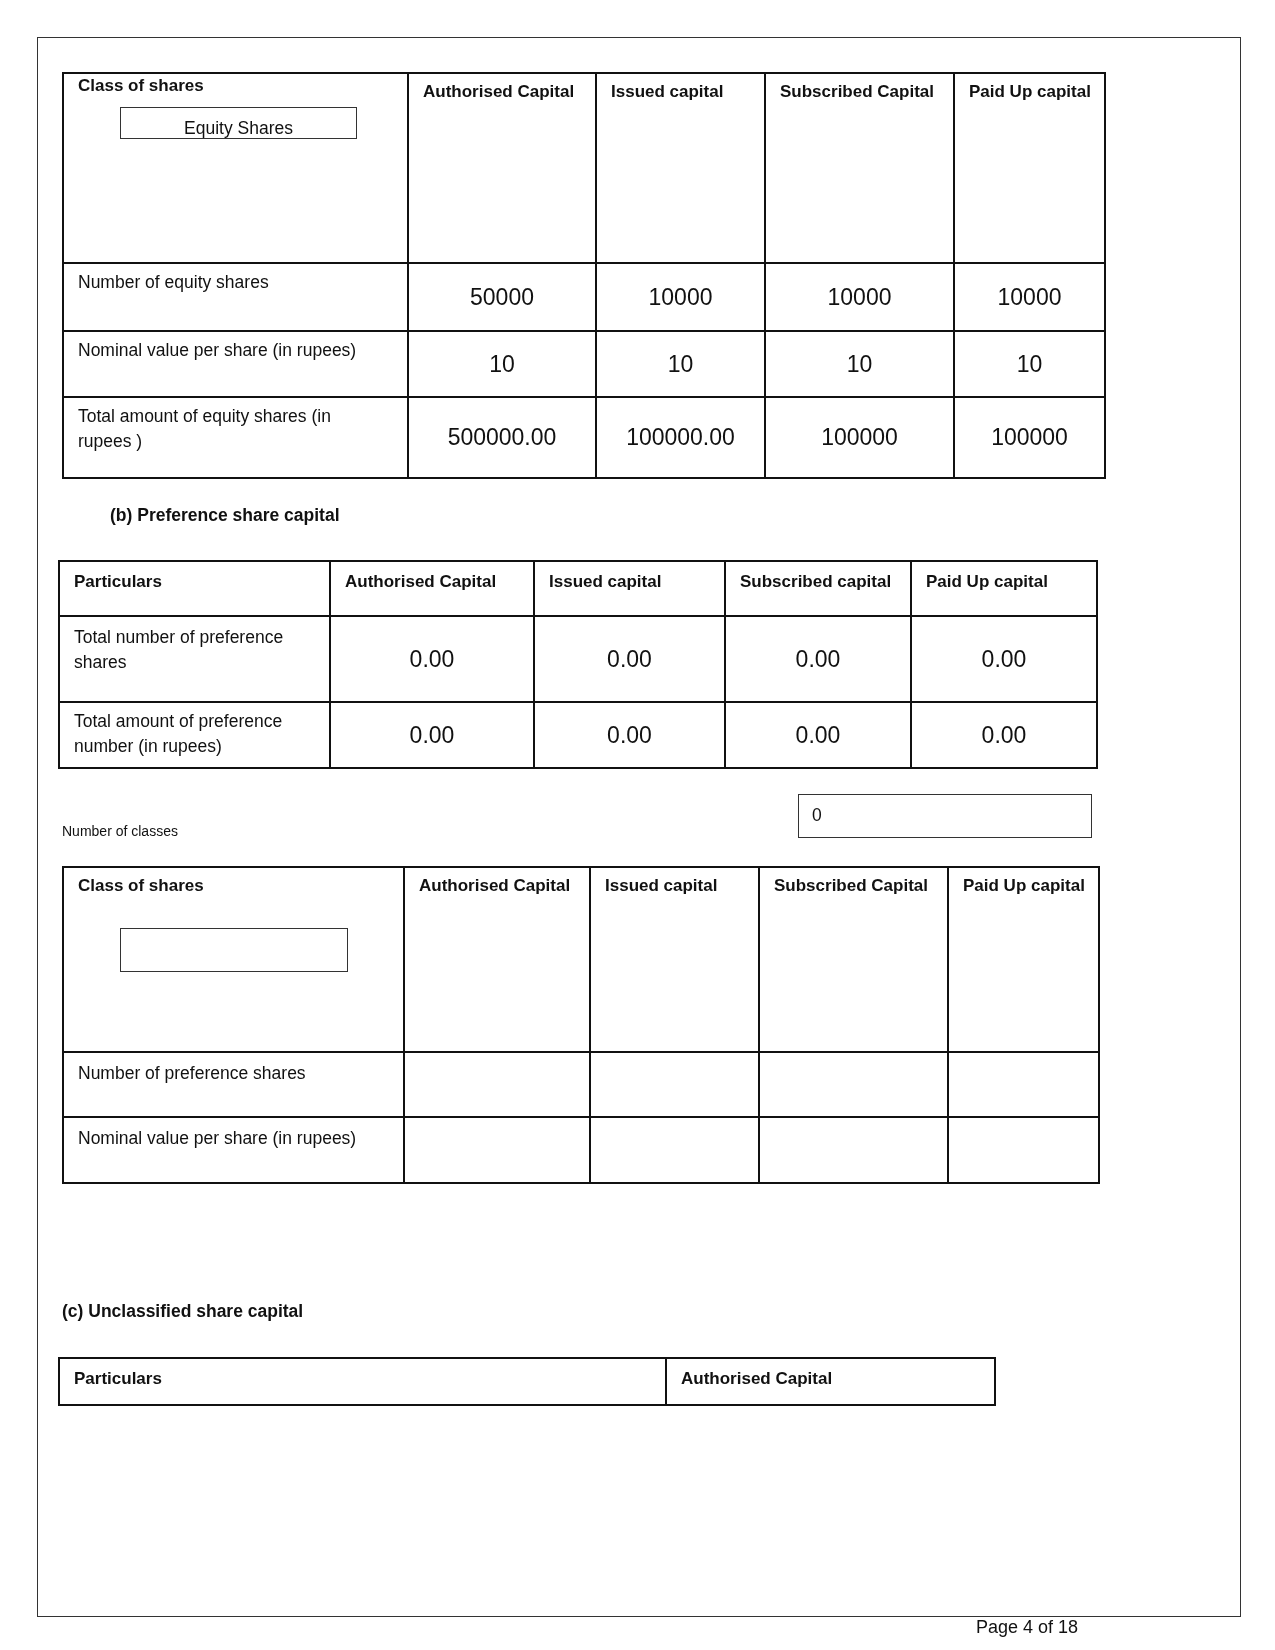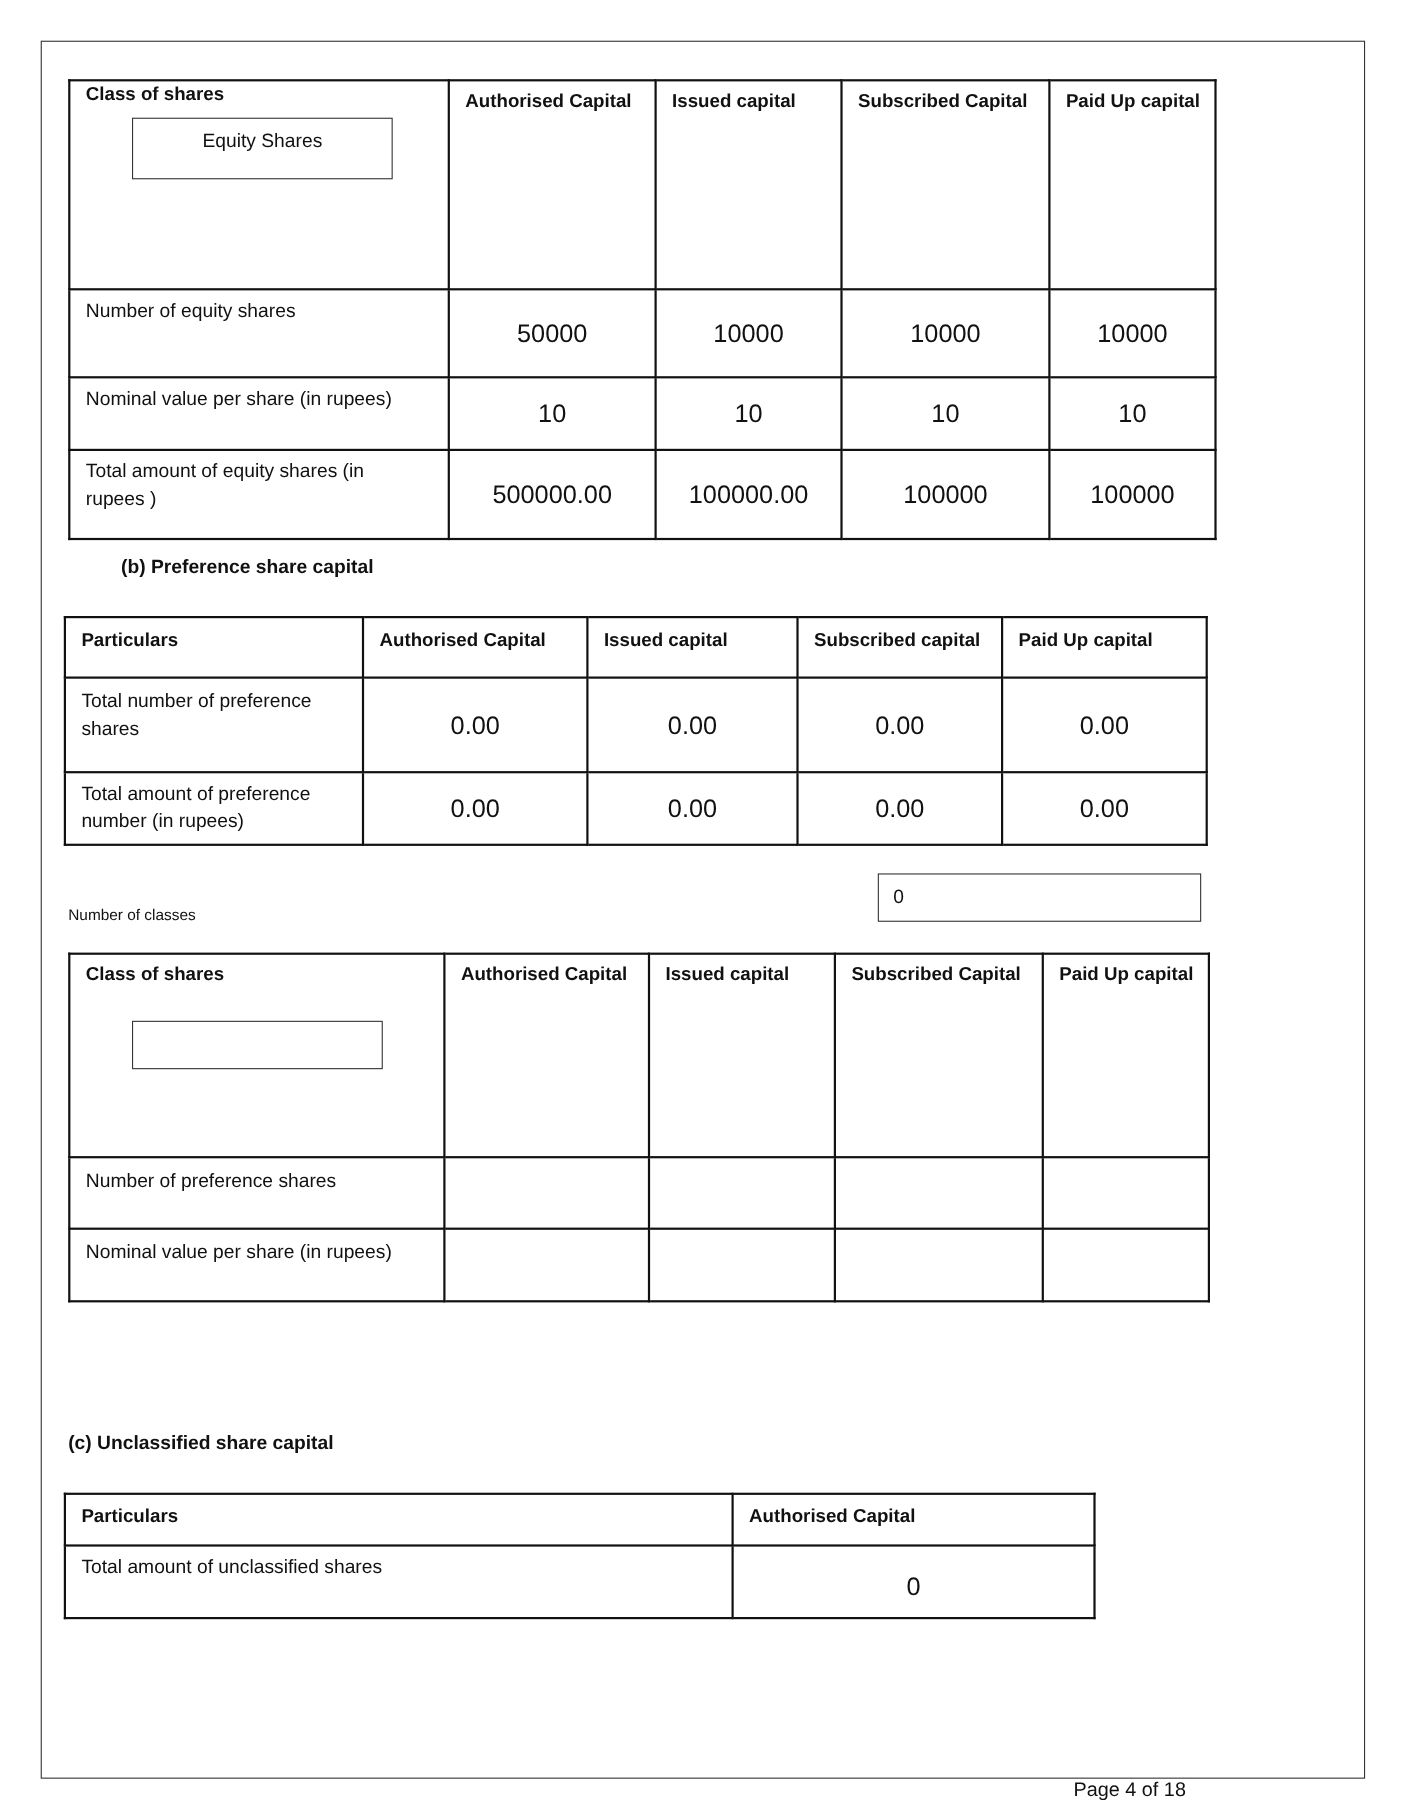--- a/index.html
+++ b/index.html
@@ -40,21 +40,21 @@
     <td>
           <div class="hd" style="padding-top:8px">Issued capital</div>
         </td>
     <td>
           <div class="hd" style="padding-top:8px">Subscribed Capital</div>
         </td>
     <td>
           <div class="hd" style="padding-top:8px">Paid Up capital</div>
         </td>
   </tr>
-  <tr style="height:80px">
+  <tr style="height:68px">
     <td>
           <div class="lbl" style="padding-top:6px">Number of equity shares</div>
         </td>
     <td class="num">50000</td>
     <td class="num">10000</td>
     <td class="num">10000</td>
     <td class="num">10000</td>
   </tr>
   <tr style="height:66px">
     <td>
@@ -69,21 +69,21 @@
     <td>
           <div class="lbl" style="padding-top:6px; width:300px">Total amount of equity shares (in rupees )</div>
         </td>
     <td class="num">500000.00</td>
     <td class="num">100000.00</td>
     <td class="num">100000</td>
     <td class="num">100000</td>
   </tr>
 </tbody>
   </table>
-<div class="inner-box" style="left:120px; top:107px; width:237px; height:56px; line-height:40px;">Equity Shares</div>
+<div class="inner-box" style="left:120px; top:107px; width:237px; height:32px; line-height:40px;">Equity Shares</div>
 
 <div class="section-title" style="left:78px; top:505px;margin-left:32px;">(b) Preference share capital</div>
 
 <table class="grid" style="left:58px; top:560px; width:1038px;">
   <colgroup>
     <col style="width:271px">
       <col style="width:204px">
       <col style="width:191px">
       <col style="width:186px">
       <col style="width:186px">
@@ -187,22 +187,16 @@
   </colgroup>
   <tbody>
       <tr style="height:47px">
     <td>
           <div class="hd">Particulars</div>
         </td>
     <td>
           <div class="hd">Authorised Capital</div>
         </td>
   </tr>
-  <tr style="height:66px">
-    <td>
-          <div class="lbl" style="padding-top:6px">Total amount of unclassified shares</div>
-        </td>
-    <td class="num" style="padding-top:8px">0</td>
-  </tr>
 </tbody>
   </table>
 
 <div class="footer" style="left:976px; top:1617px;">Page 4 of 18</div>
 
 </body></html>

